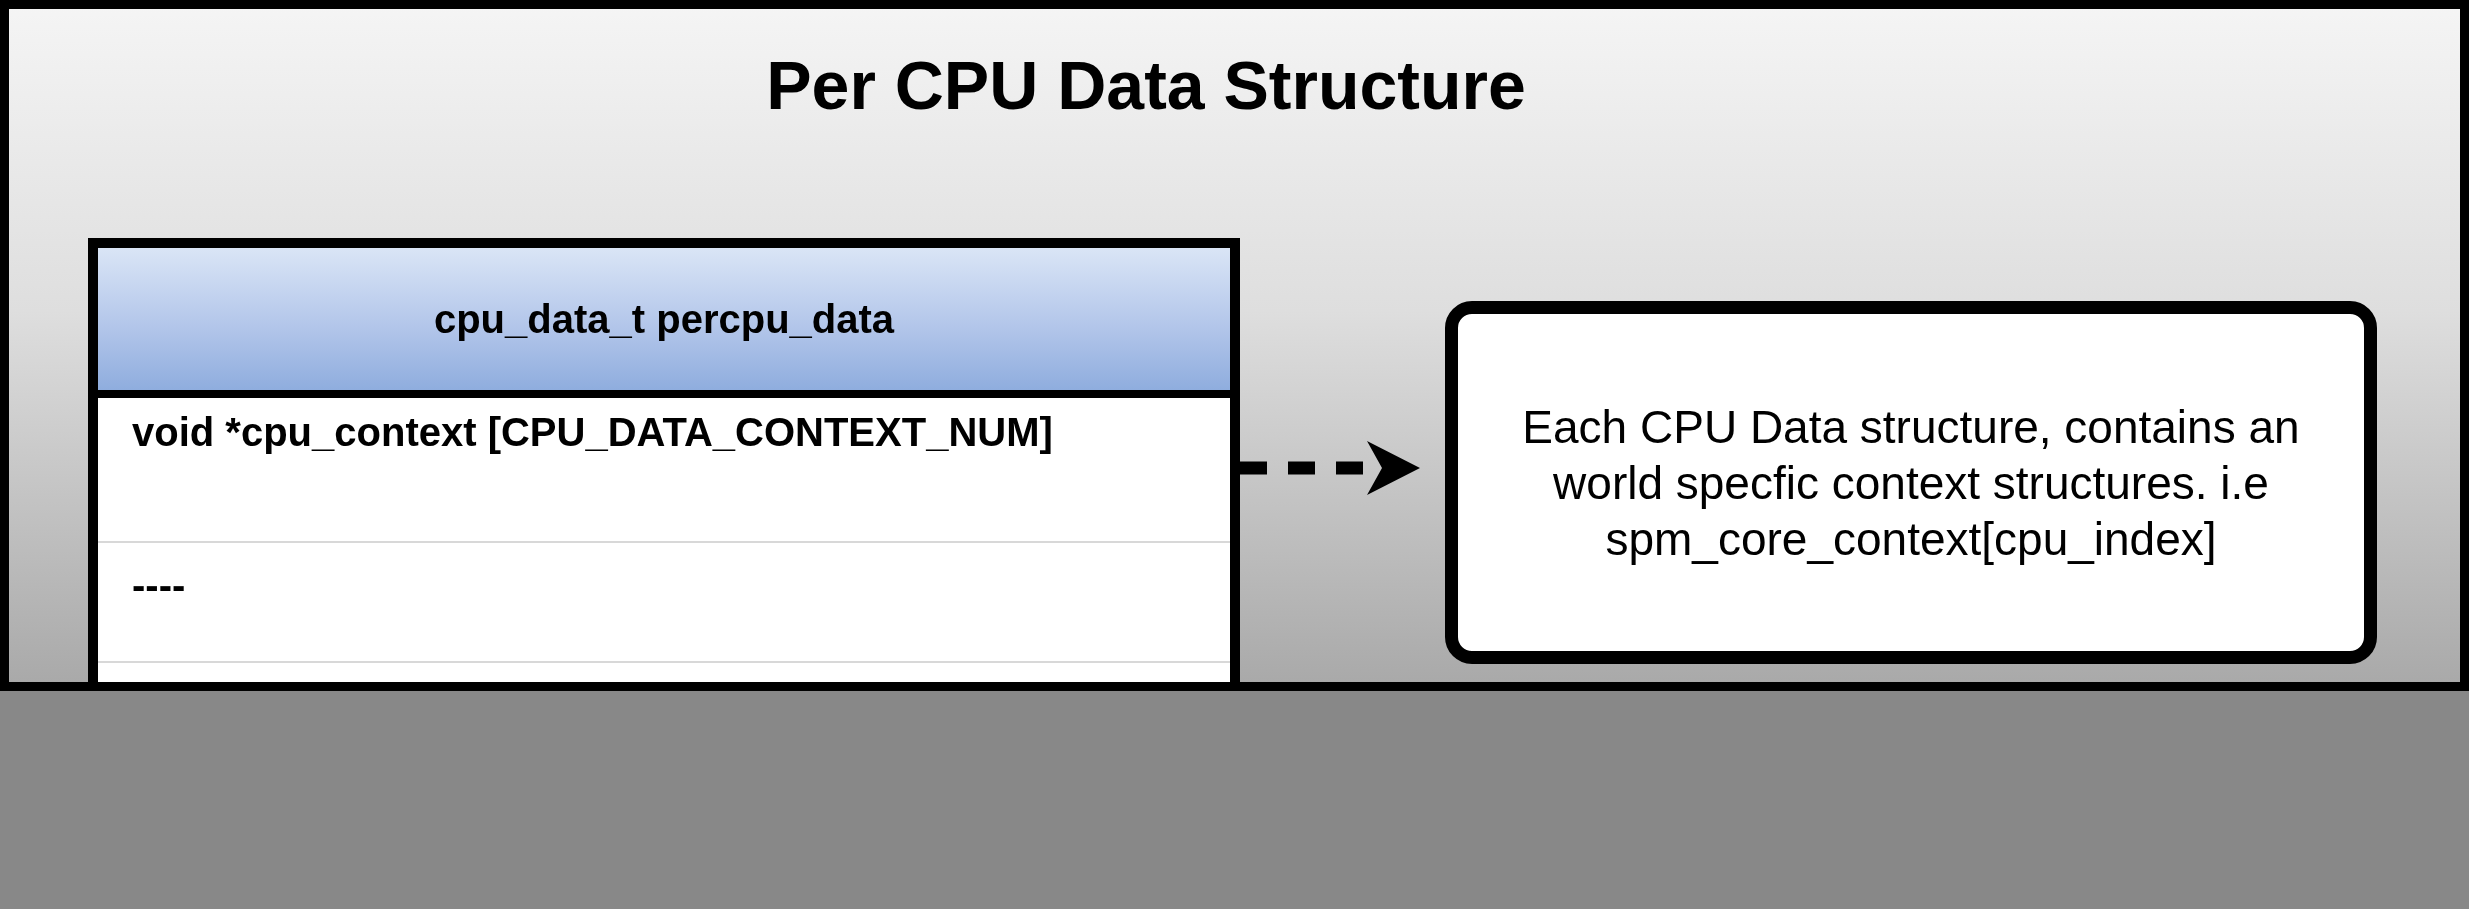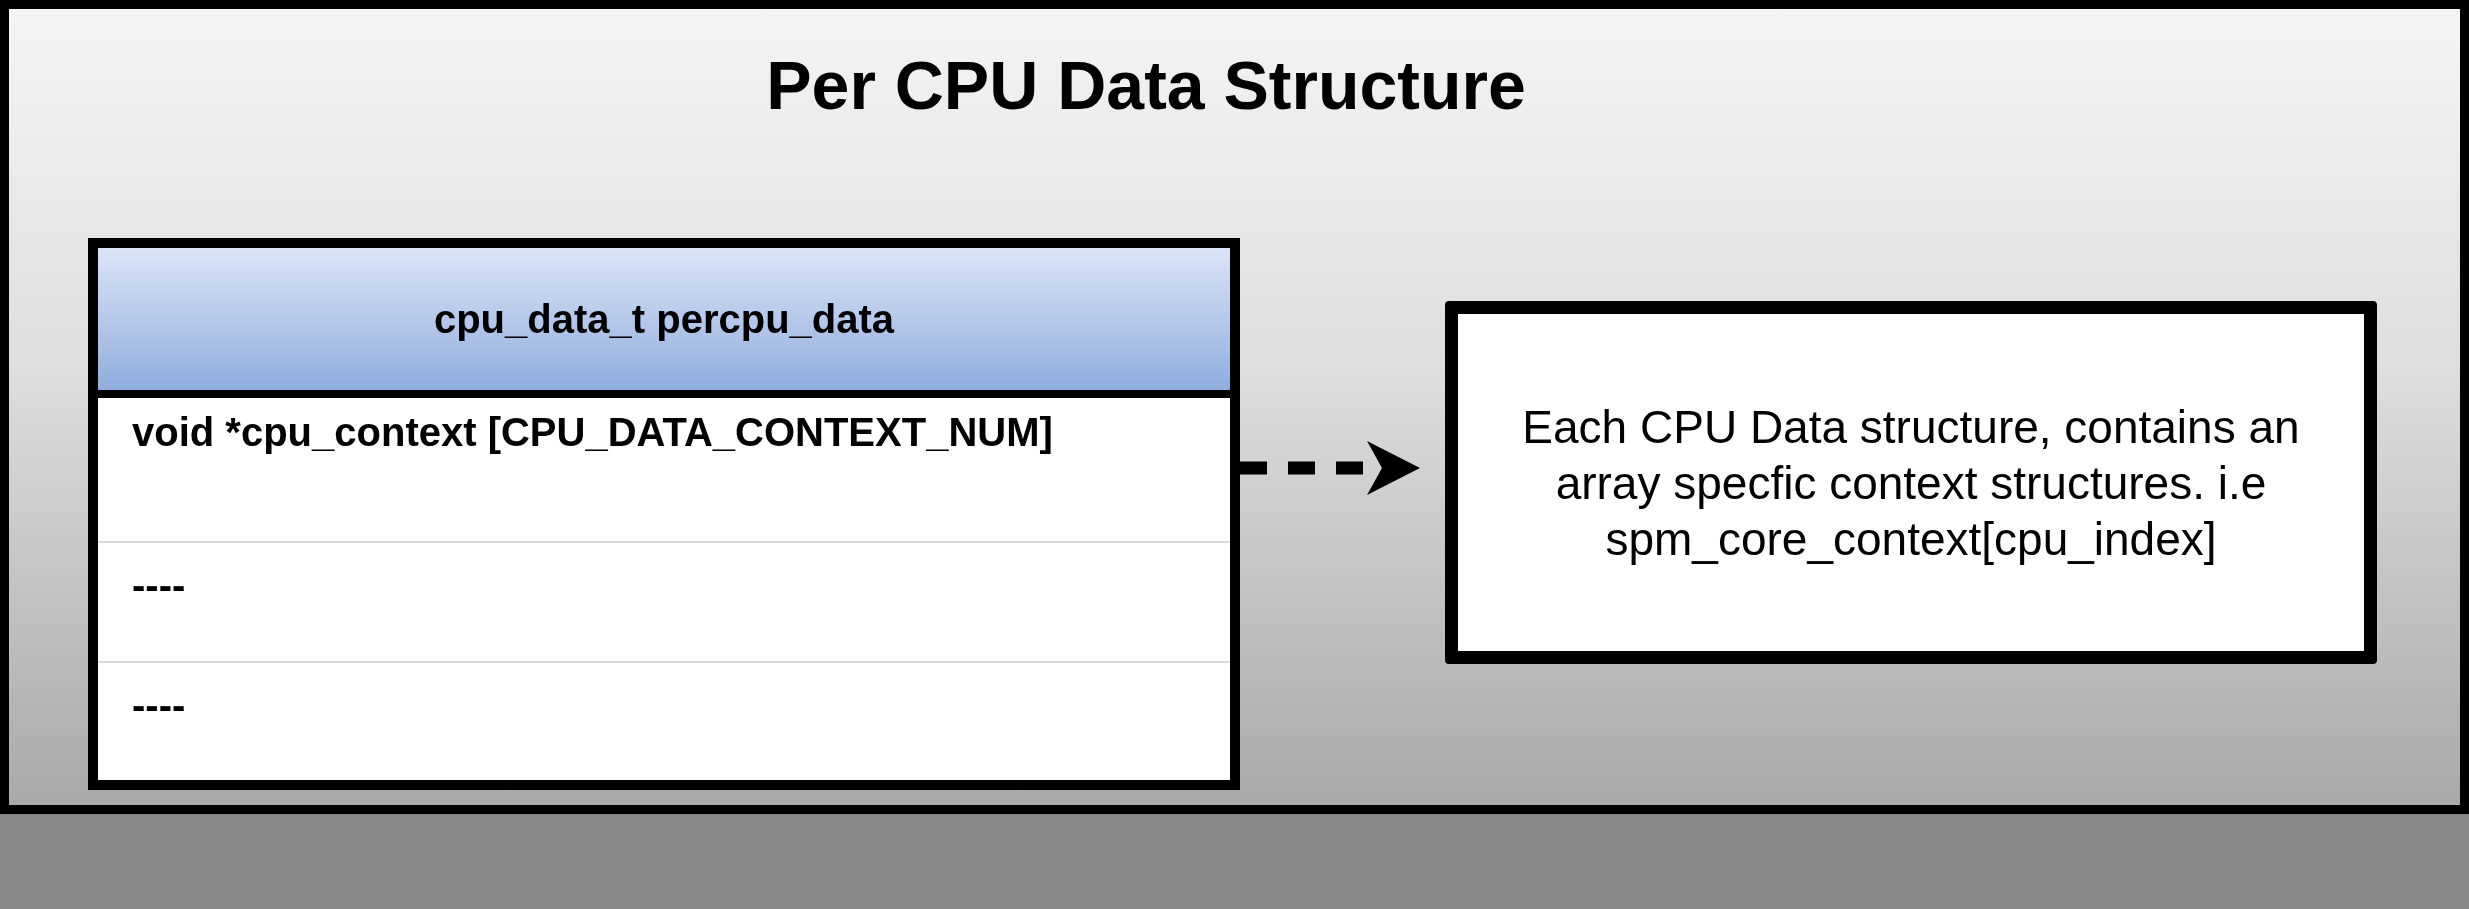--- a/index.html
+++ b/index.html
@@ -1,19 +1,19 @@
 <!DOCTYPE html>
 <html><head>
 <meta charset="utf-8">
 <style>
   html, body { margin: 0; padding: 0; background: #888; }
   .canvas {
     position: relative;
     width: 2469px;
-    height: 814px;
+    height: 691px;
     background: linear-gradient(180deg, #f5f5f5 0%, #dedede 45%, #a8a8a8 100%);
     font-family: "Liberation Sans", sans-serif;
     color: #000;
     overflow: hidden;
   }
   .frame {
     position: absolute;
     inset: 0;
     border: 9px solid #000;
     pointer-events: none;
@@ -71,21 +71,21 @@
     height: 60px;
   }
   .bubble {
     position: absolute;
     left: 1445px;
     top: 301px;
     width: 932px;
     height: 363px;
     box-sizing: border-box;
     border: 13px solid #000;
-    border-radius: 4px;
+    border-radius: 27px;
     background: #ffffff;
     display: flex;
     flex-direction: column;
     justify-content: center;
     align-items: center;
     text-align: center;
     font-size: 46px;
     line-height: 56px;
   }
   .bubble div { white-space: nowrap; }
@@ -108,17 +108,17 @@
     <div class="struct-row r3">----</div>
   </div>
 
   <svg class="arrow-svg" viewBox="0 0 190 60" xmlns="http://www.w3.org/2000/svg">
     <line x1="0" y1="30" x2="142" y2="30" stroke="#000000" stroke-width="13" stroke-dasharray="27 21"></line>
     <polygon points="180,30 127,3 142,30 127,57" fill="#000000"></polygon>
   </svg>
 
   <div class="bubble">
     <div>Each CPU Data structure, contains an</div>
-    <div>array specfic context structures. i.e</div>
+    <div>world specfic context structures. i.e</div>
     <div>spm_core_context[cpu_index]</div>
   </div>
 
 </div>
 
 </body></html>

